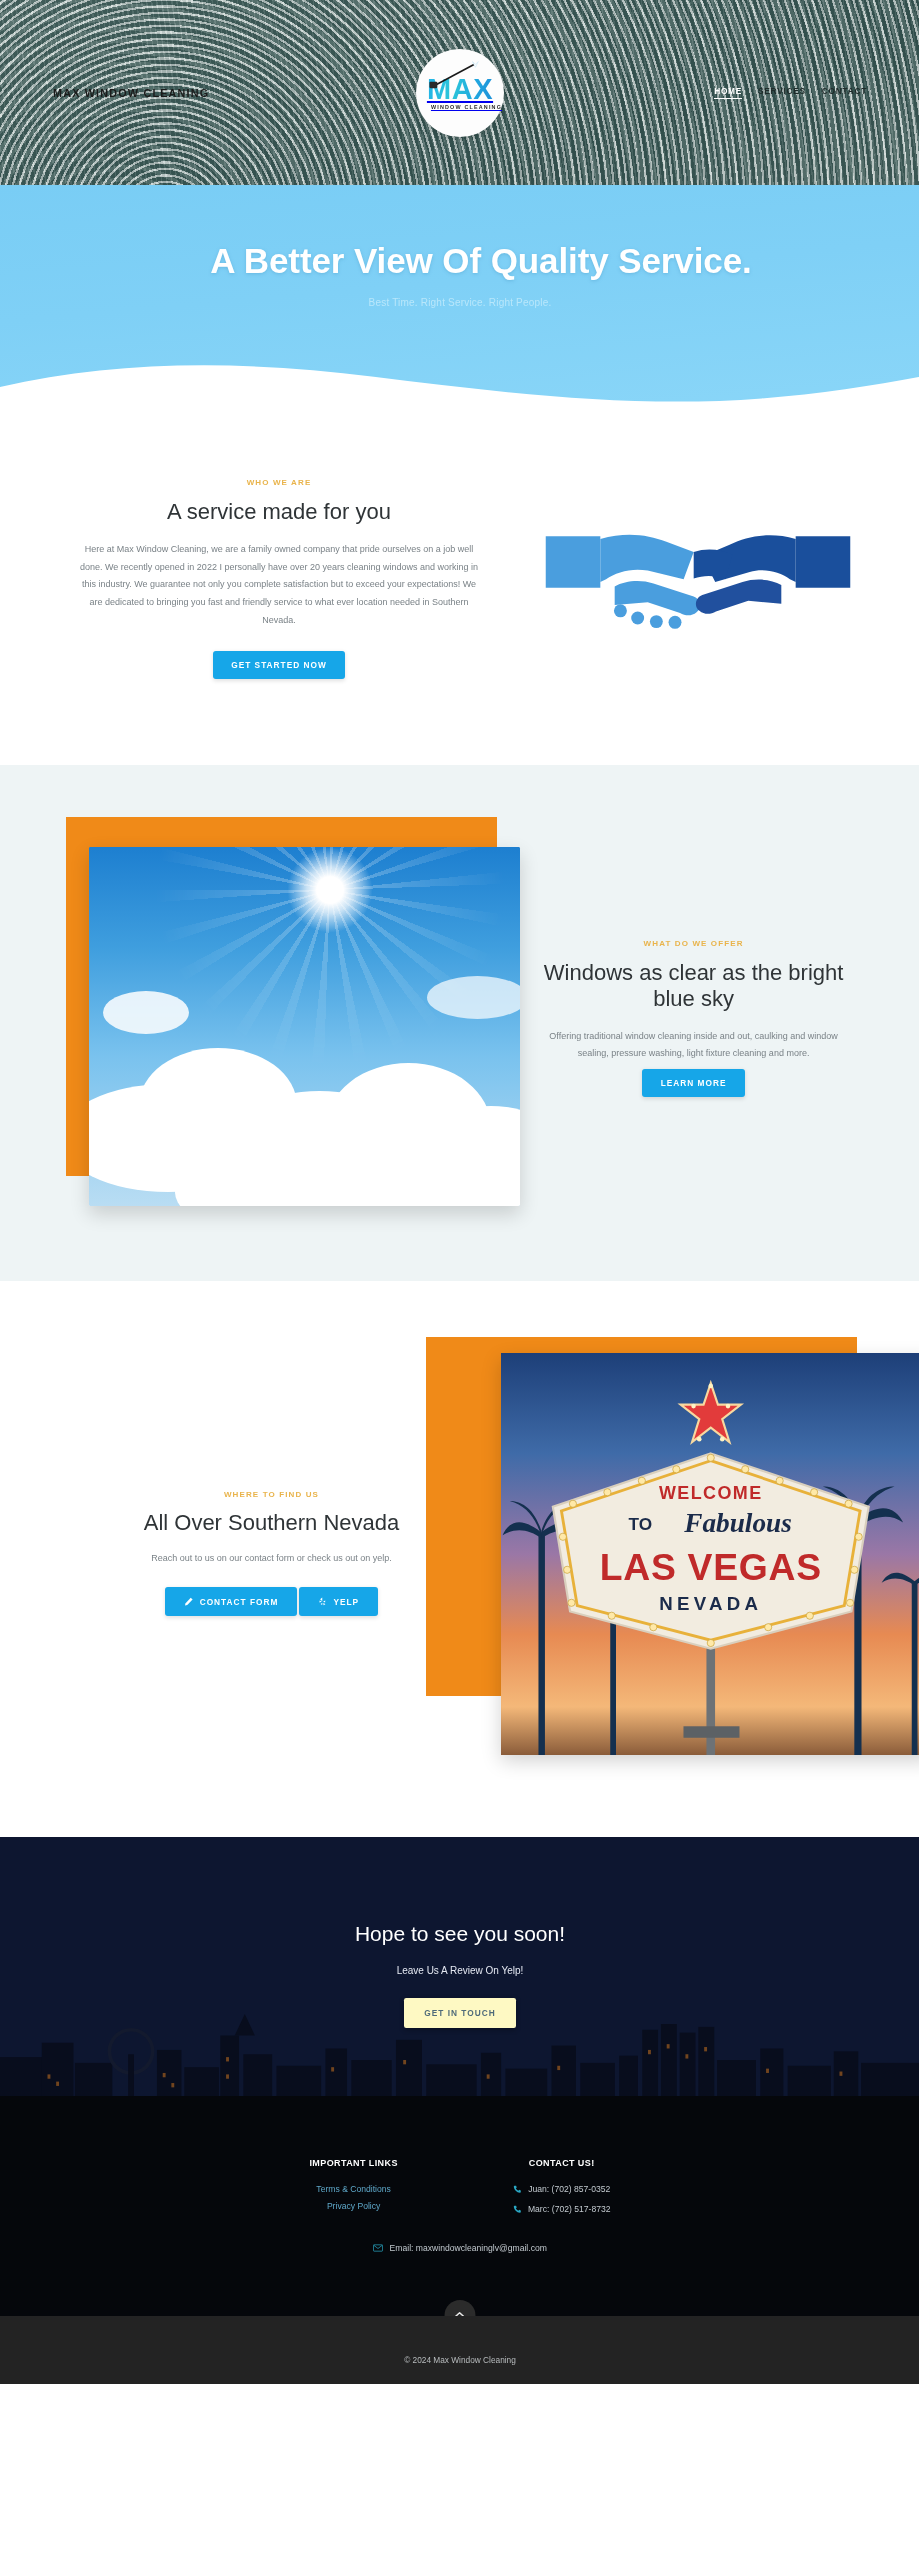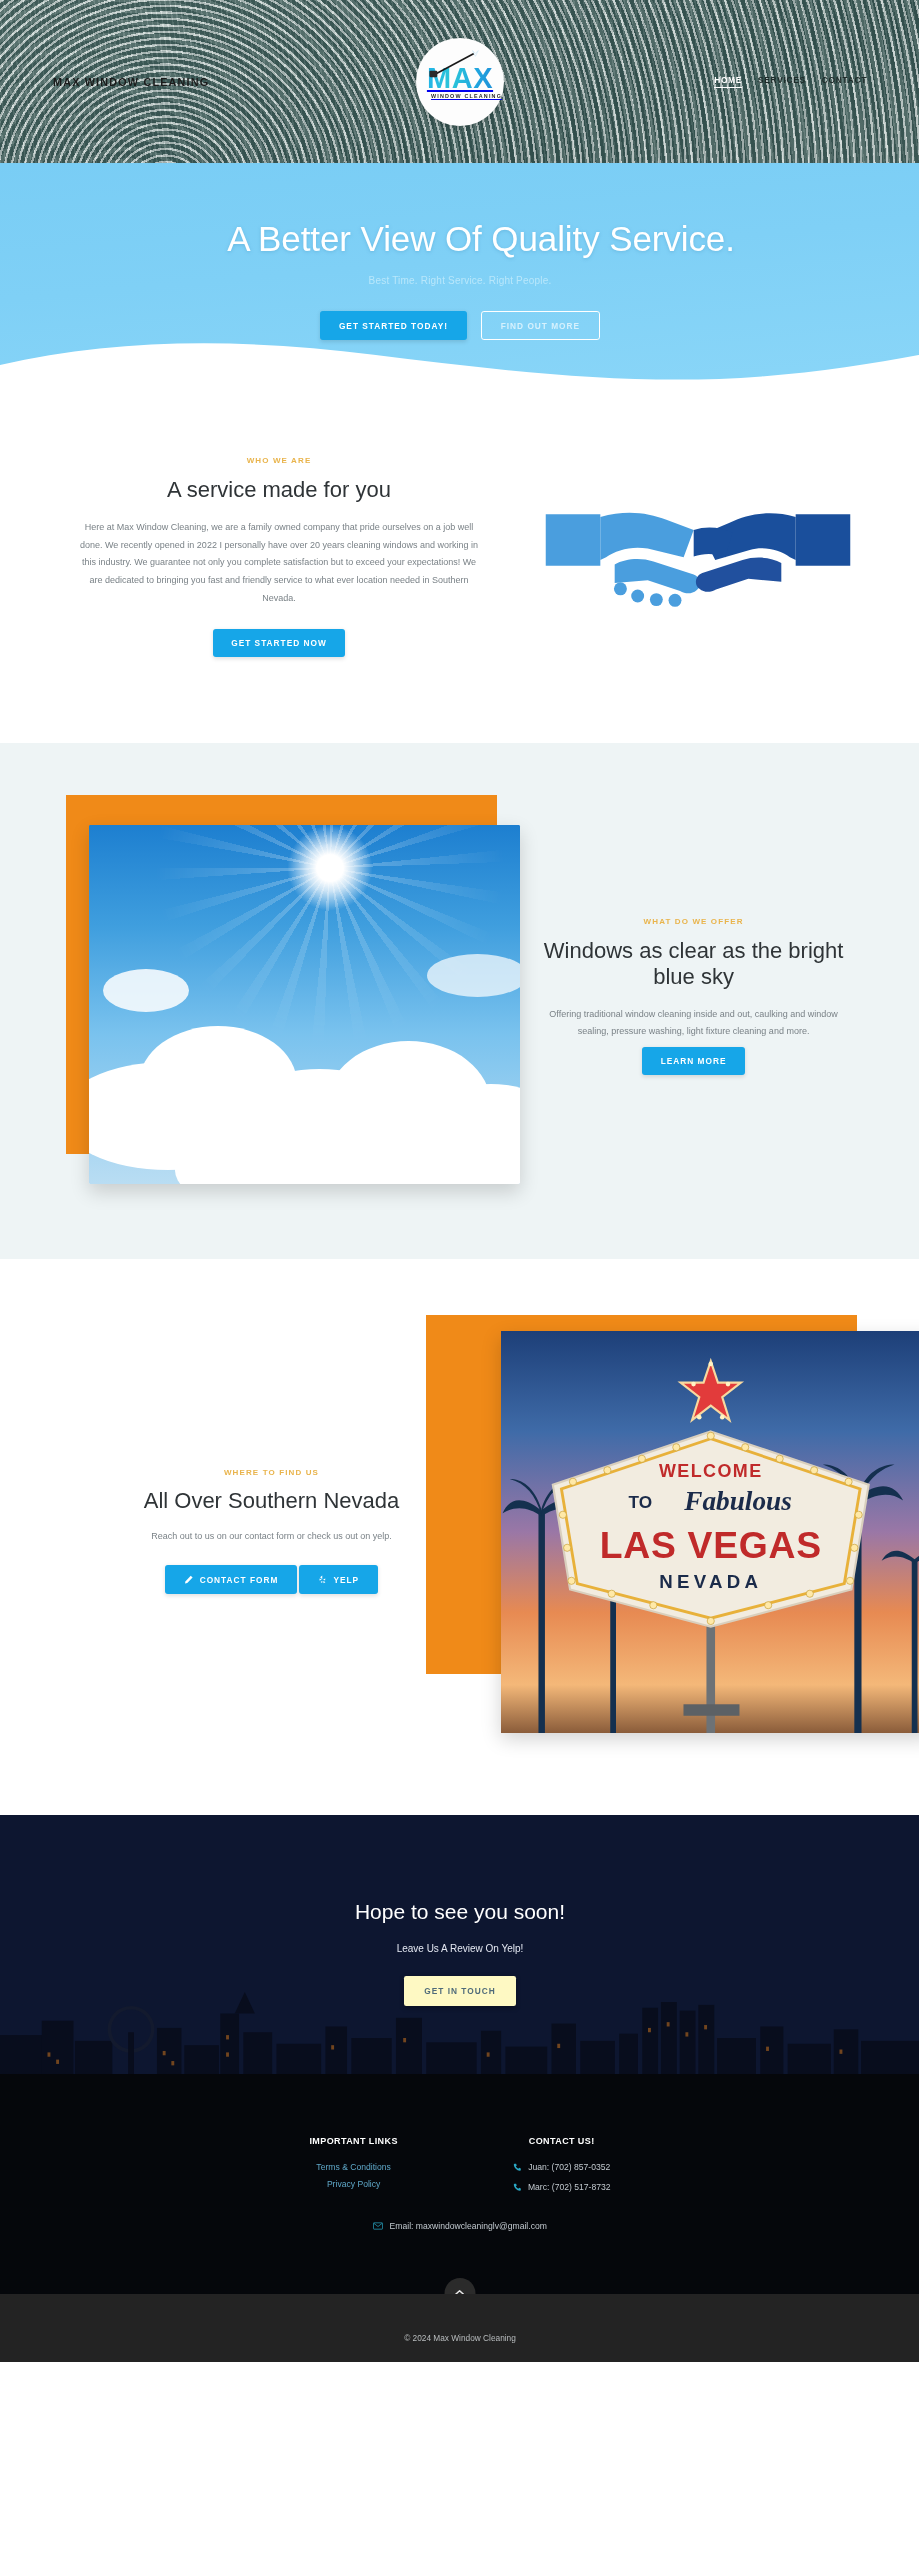--- a/index.html
+++ b/index.html
@@ -7,21 +7,21 @@
   html, body { width: 920px; }
   body {
     font-family: "Liberation Sans", sans-serif;
     background: #ffffff;
     color: #333;
     -webkit-font-smoothing: antialiased;
   }
   
   .site-header {
     position: relative;
-    height: 163px;
+    height: 185px;
     overflow: hidden;
     background: #ef4444;
   }
   .header-bg {
     position: absolute; inset: 0;
     background:
       repeating-radial-gradient(circle at 18% 120%,
         rgba(255,255,255,0.55) 0px, rgba(255,255,255,0.55) 2.2px,
         rgba(40,70,68,0.55) 2.2px, rgba(40,70,68,0.55) 6.5px),
       repeating-radial-gradient(circle at 14% 135%,
@@ -112,21 +112,21 @@
   .hero {
     position: relative;
     background: linear-gradient(175deg, #79cdf5 0%, #7fd0f6 45%, #8ad6f8 100%);
     padding: 56px 0 0;
     height: 224px;
     overflow: hidden;
     text-align: center;
   }
   .hero h1 {
     font-size: 35px;
-    font-weight: 400;
+    font-weight: 700;
     color: #ffffff;
     letter-spacing: -0.1px;
     text-shadow: 0 1.4px 3.6px rgba(60,140,185,.35);
     padding-left: 42px;
   }
   .hero-sub {
     margin-top: 16px;
     font-size: 10px;
     color: #b8e7fb;
     letter-spacing: .02em;
@@ -451,24 +451,20 @@
       <a class="nav-link active" href="#">HOME</a>
       <a class="nav-link" href="#">SERVICES</a>
       <a class="nav-link" href="#">CONTACT</a>
     </nav>
   </div>
 </header>
 
 <section class="hero">
   <h1>A Better View Of Quality Service.</h1>
   <p class="hero-sub">Best Time. Right Service. Right People.</p>
-  <div class="hero-buttons">
-    <a class="btn btn-primary" href="#">GET STARTED TODAY!</a>
-    <a class="btn btn-ghost" href="#">FIND OUT MORE</a>
-  </div>
   <svg class="hero-wave" viewBox="0 0 1280 72" preserveAspectRatio="none">
     <path d="M0,40 C160,4 330,2 520,26 C700,48 880,70 1060,56 C1140,50 1215,38 1280,26 L1280,72 L0,72 Z" fill="#ffffff"></path>
   </svg>
 </section>
 
 <section class="section about">
   <div class="container about-grid">
     <div class="about-copy">
       <div class="eyebrow">WHO WE ARE</div>
       <h2 class="headline">A service made for you</h2>

